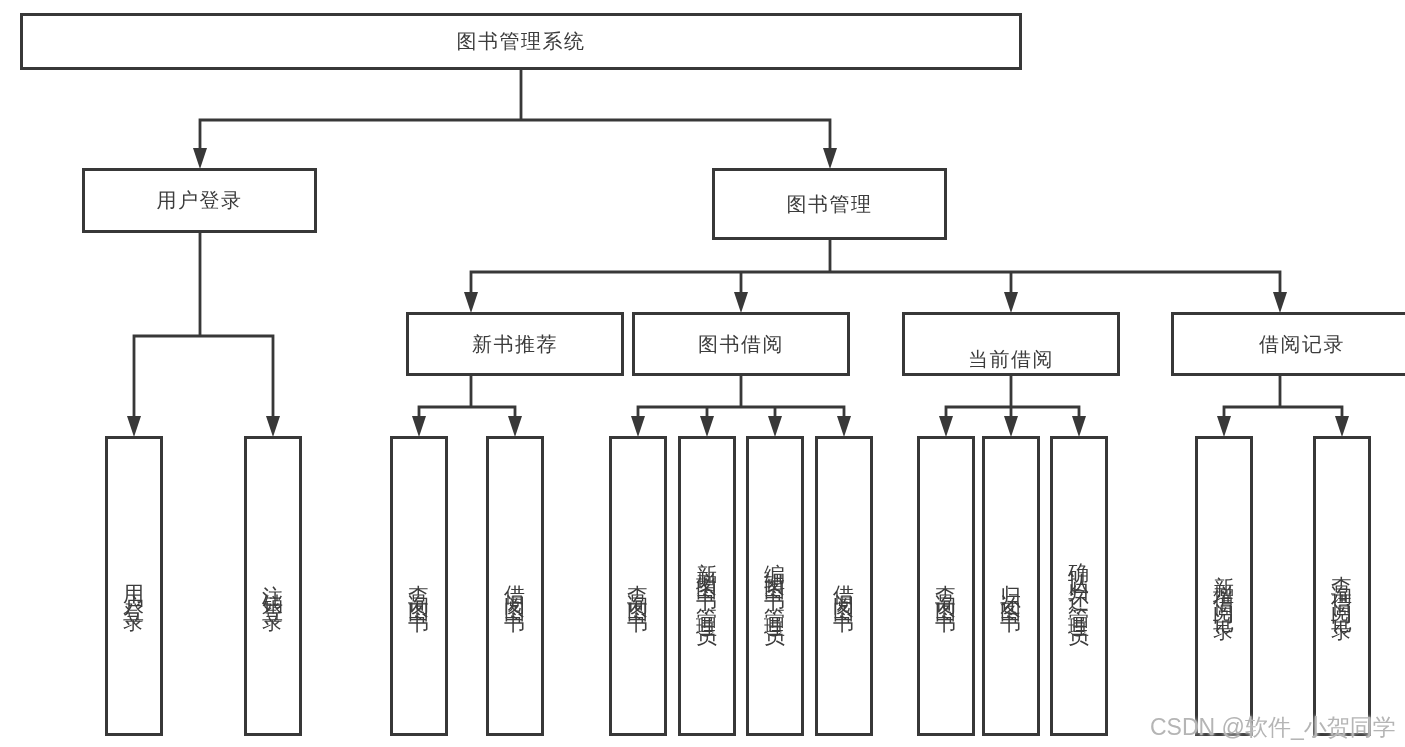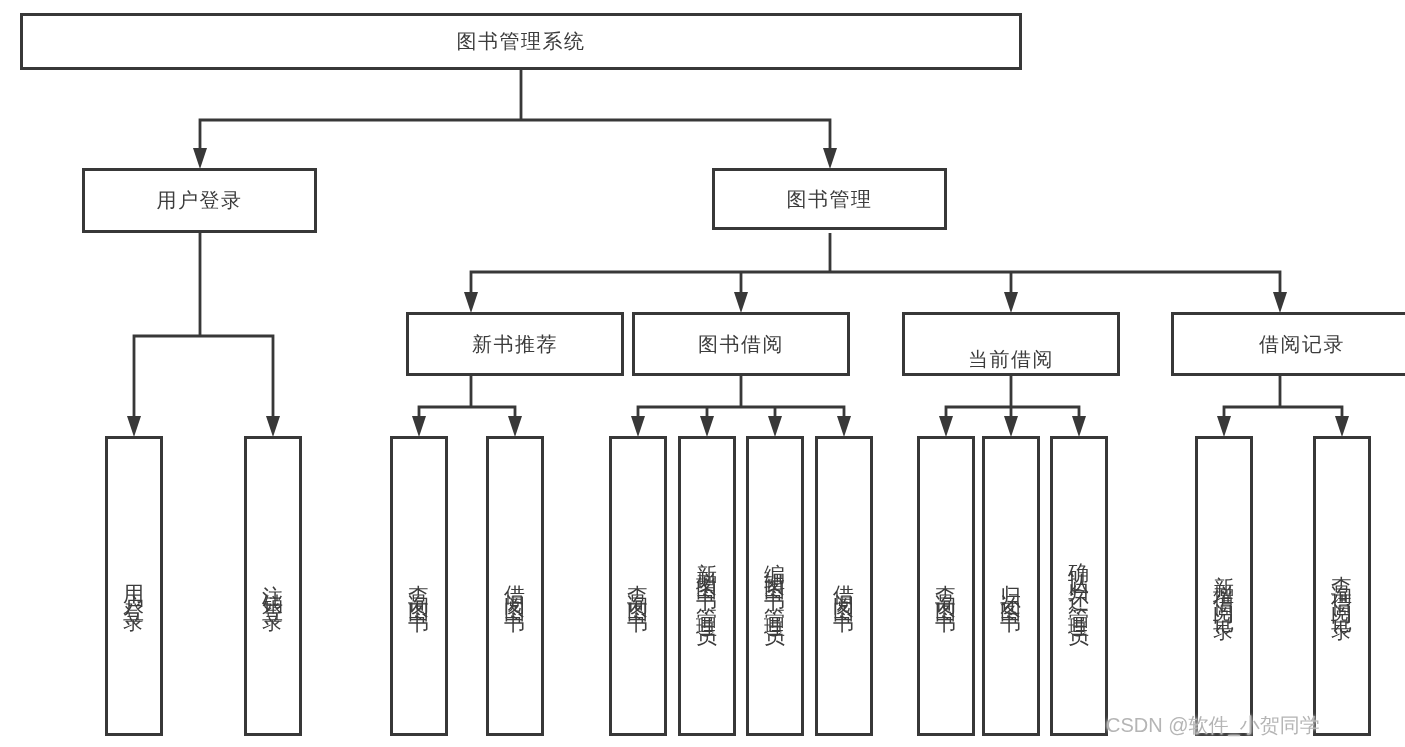--- a/index.html
+++ b/index.html
@@ -38,43 +38,43 @@
     writing-mode:vertical-rl;
     text-orientation:mixed;
     font-size:21px;
     letter-spacing:9px;
     line-height:1;
     color:var(--text);
   }
   
   #box-root      {left:20px;  top:13px;  width:1002px; height:57px;}
   #box-user-login{left:82px;  top:168px; width:235px;  height:65px;}
-  #box-book-mgmt {left:712px; top:168px; width:235px;  height:62px;}
+  #box-book-mgmt {left:712px; top:168px; width:235px;  height:72px;}
   #box-l3-newbooks {left:362px;  top:312px; width:218px; height:64px;margin-left:44px;}
   #box-l3-borrow   {left:632px;  top:312px; width:218px; height:64px;}
   #box-l3-current  {left:902px;  top:312px; width:218px; height:64px;align-items:flex-end;}
   #box-l3-records  {left:1171px; top:312px; width:262px; height:64px;}
   
   #leaf-a1{left:105px;}
   #leaf-a2{left:244px;}
   #leaf-b1{left:390px;}
   #leaf-b2{left:486px;}
   #leaf-c1{left:609px;}
   #leaf-c2{left:678px;}
   #leaf-c3{left:746px;}
   #leaf-c4{left:815px;}
   #leaf-d1{left:917px;}
   #leaf-d2{left:982px;}
   #leaf-d3{left:1050px;}
   #leaf-e1{left:1195px;}
   #leaf-e2{left:1313px;}
   .watermark{
     position:absolute;
-    left:1106px;top:712px;
-    font-size:20px;
+    left:1150px;top:712px;
+    font-size:23px;
     color:var(--watermark);
     text-shadow:0 0 4px rgba(255,255,255,.95), 0 0 2px rgba(255,255,255,.9);
     white-space:nowrap;
   }
 </style>
 </head>
 <body>
 
 <div class="canvas">
 

